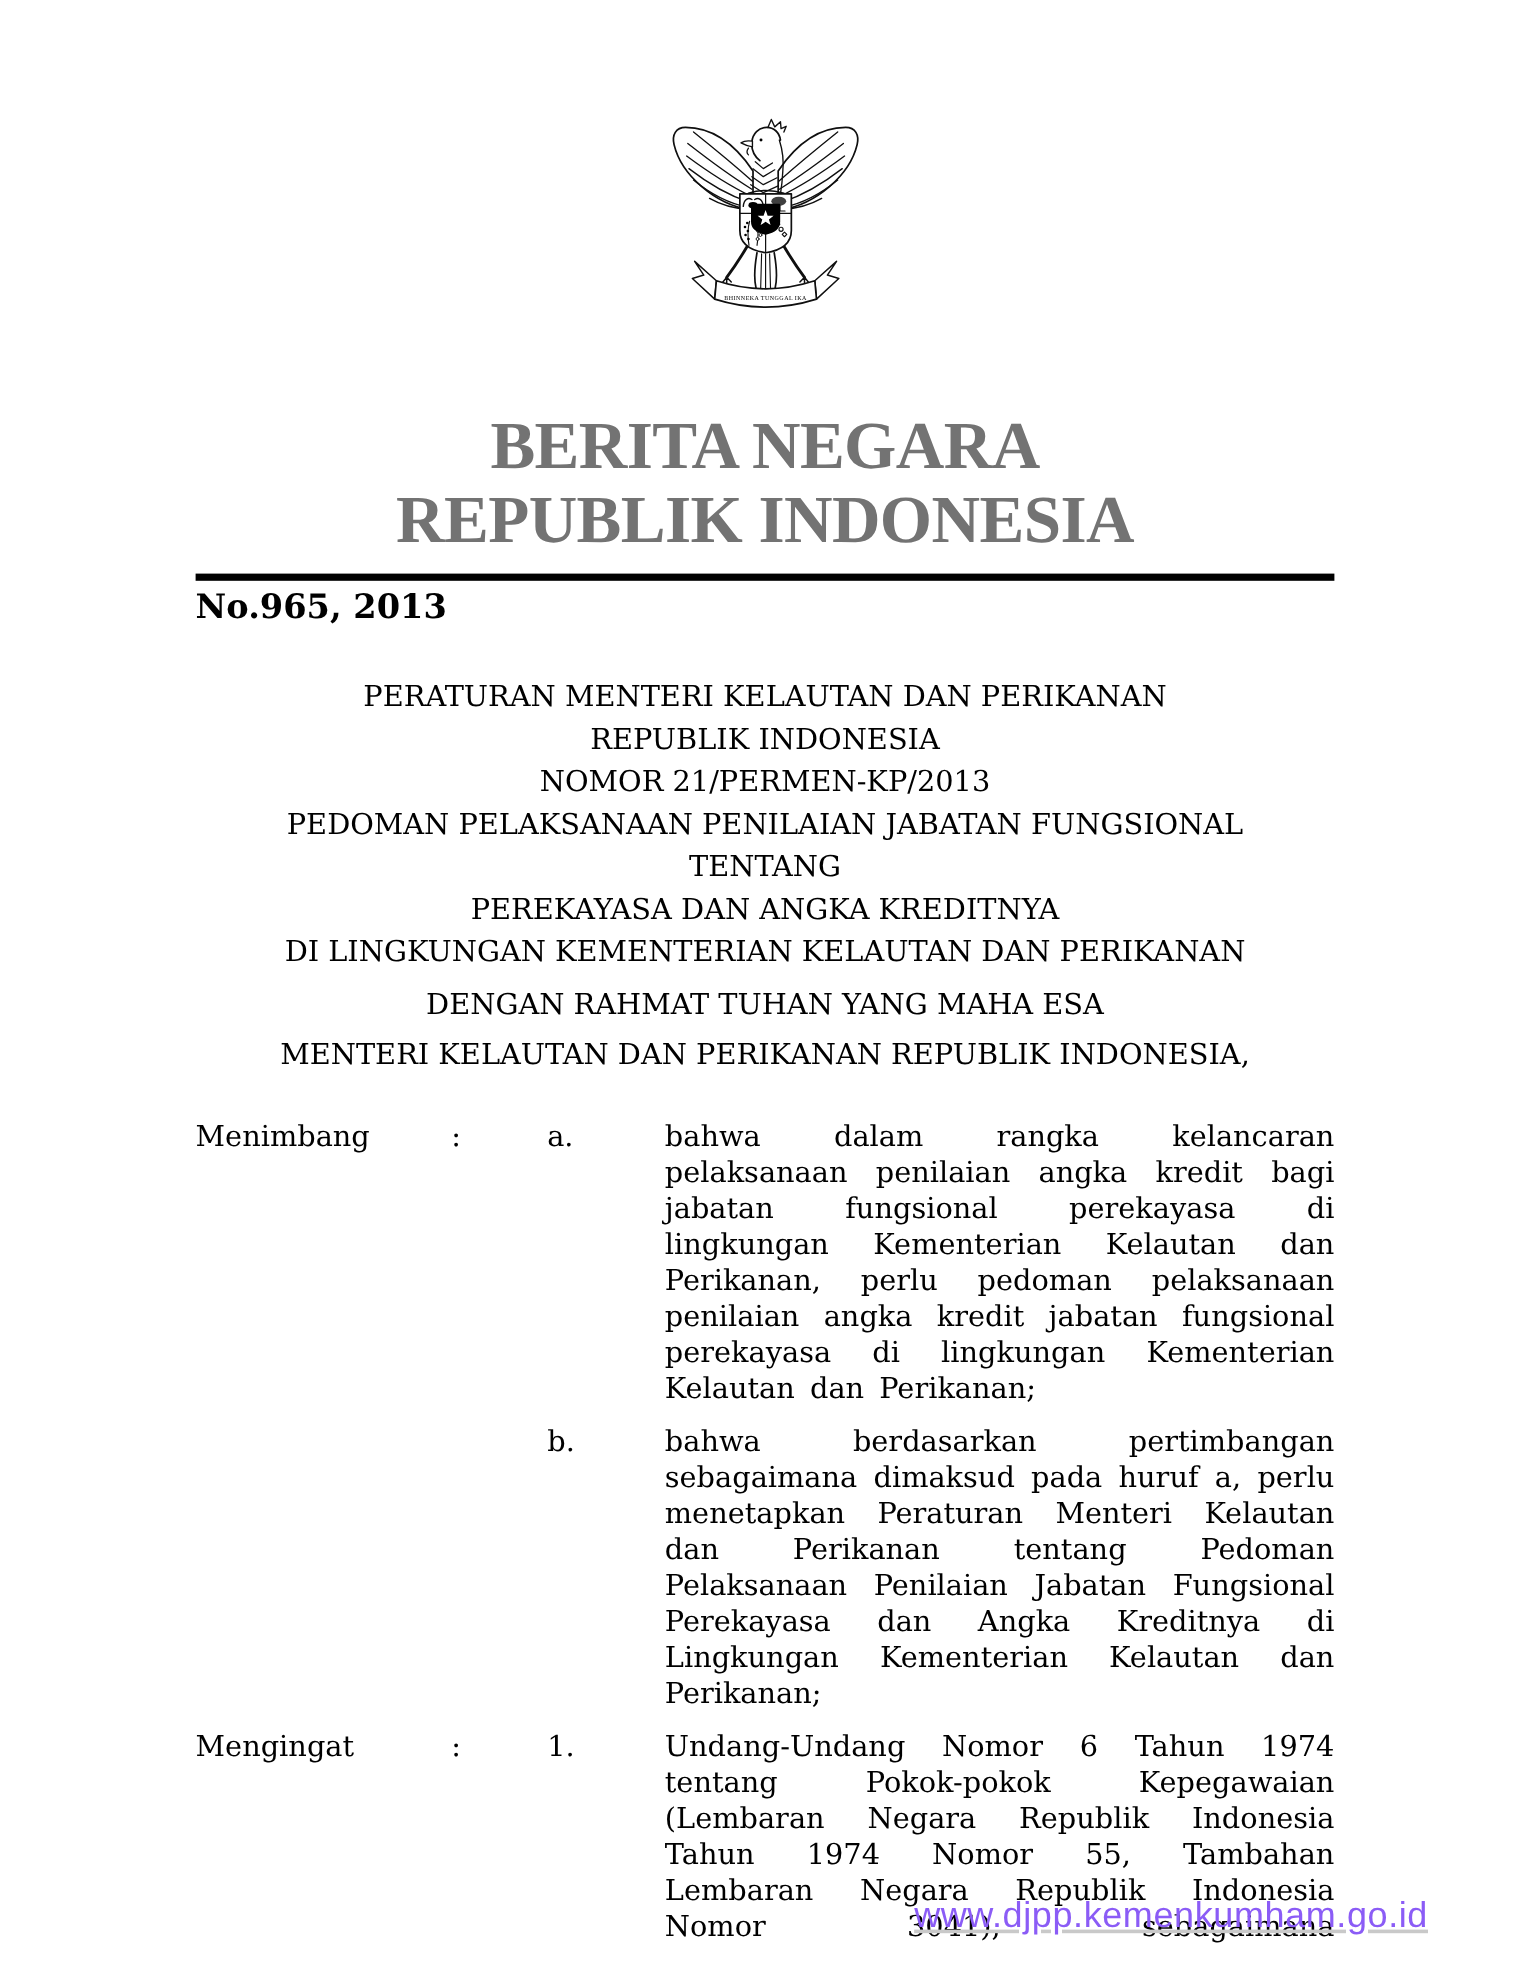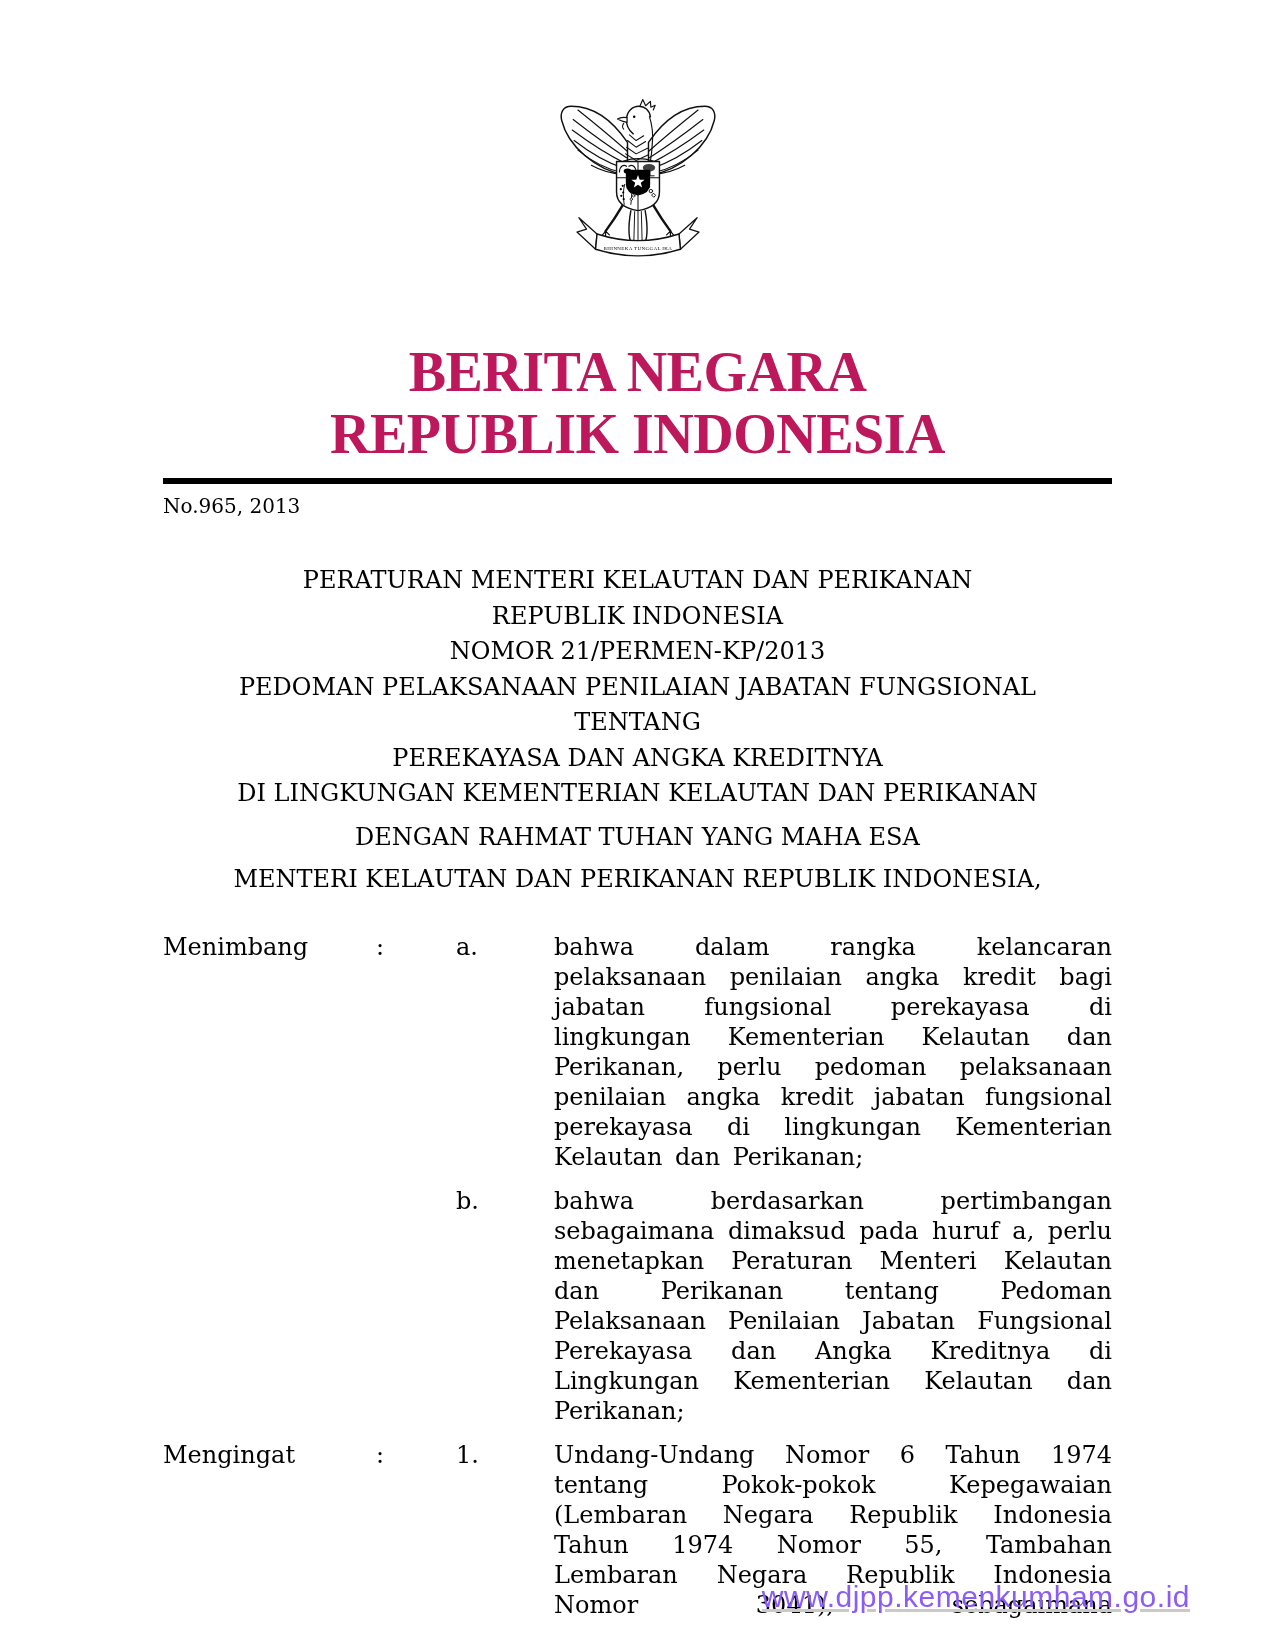--- a/index.html
+++ b/index.html
@@ -17,29 +17,30 @@
   .emblem-wrap{width:172px;margin:90px auto 0;}
   .emblem-wrap svg{display:block;width:172px;height:205px;}
   .masthead{
     margin:46px 0 0;
     font-family:"Liberation Serif", serif;
     font-weight:bold;
     font-size:56px;
     line-height:62px;
     letter-spacing:-0.5px;
     text-align:center;
-    color:#be185d;
+    color:#737373;
   }
   .rule{height:6px;background:#000;margin-top:13px;}
   .gazette-row{
     display:grid;
     grid-template-columns:318px 1fr;
     margin-top:7px;
-    font-size:20px;
+    font-size:28px;
     line-height:30px;
+    font-weight:bold;
   }
   .gazette-no{text-align:left;}
   .gazette-subject .just{text-align:justify;text-align-last:justify;}
   .title-block{
     margin-top:42px;
     text-align:center;
     font-size:24px;
     line-height:35.5px;
   }
   .preamble{

